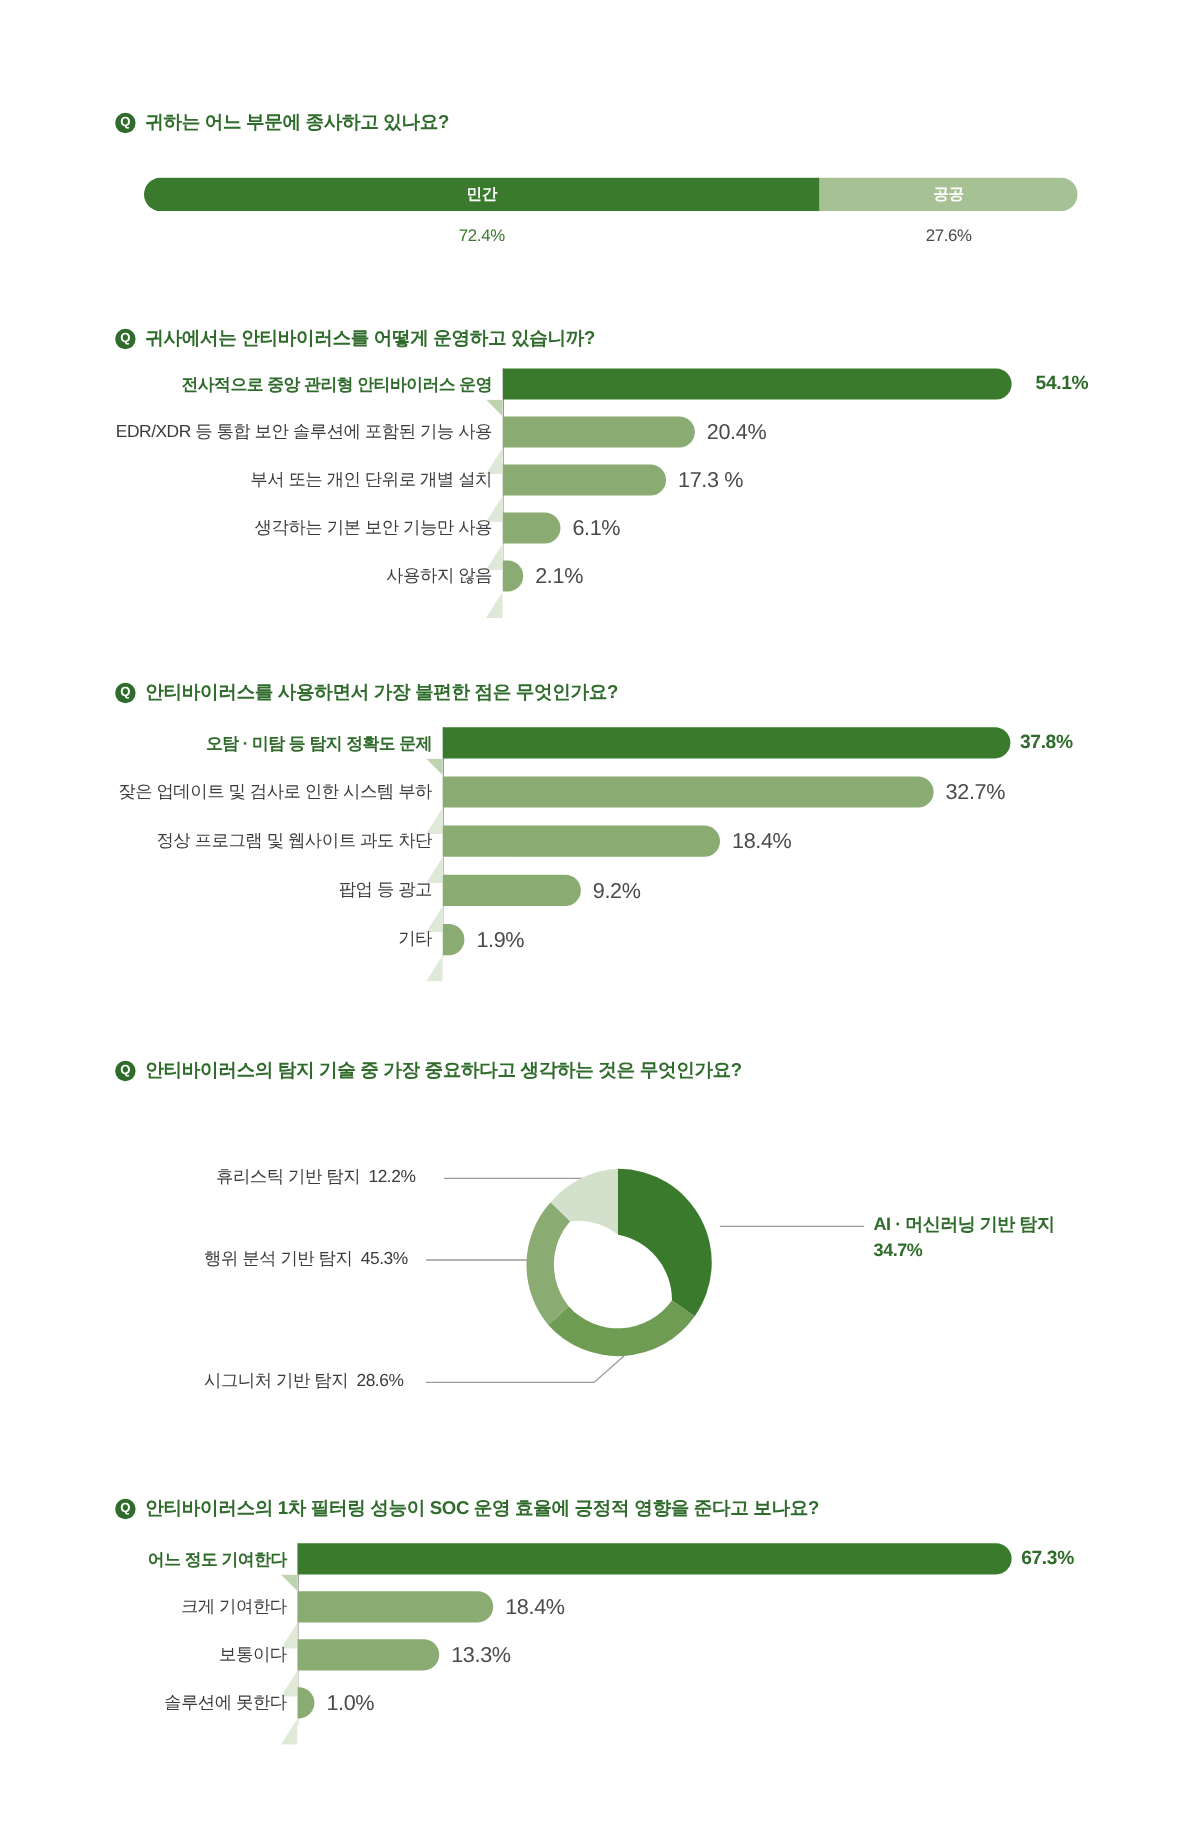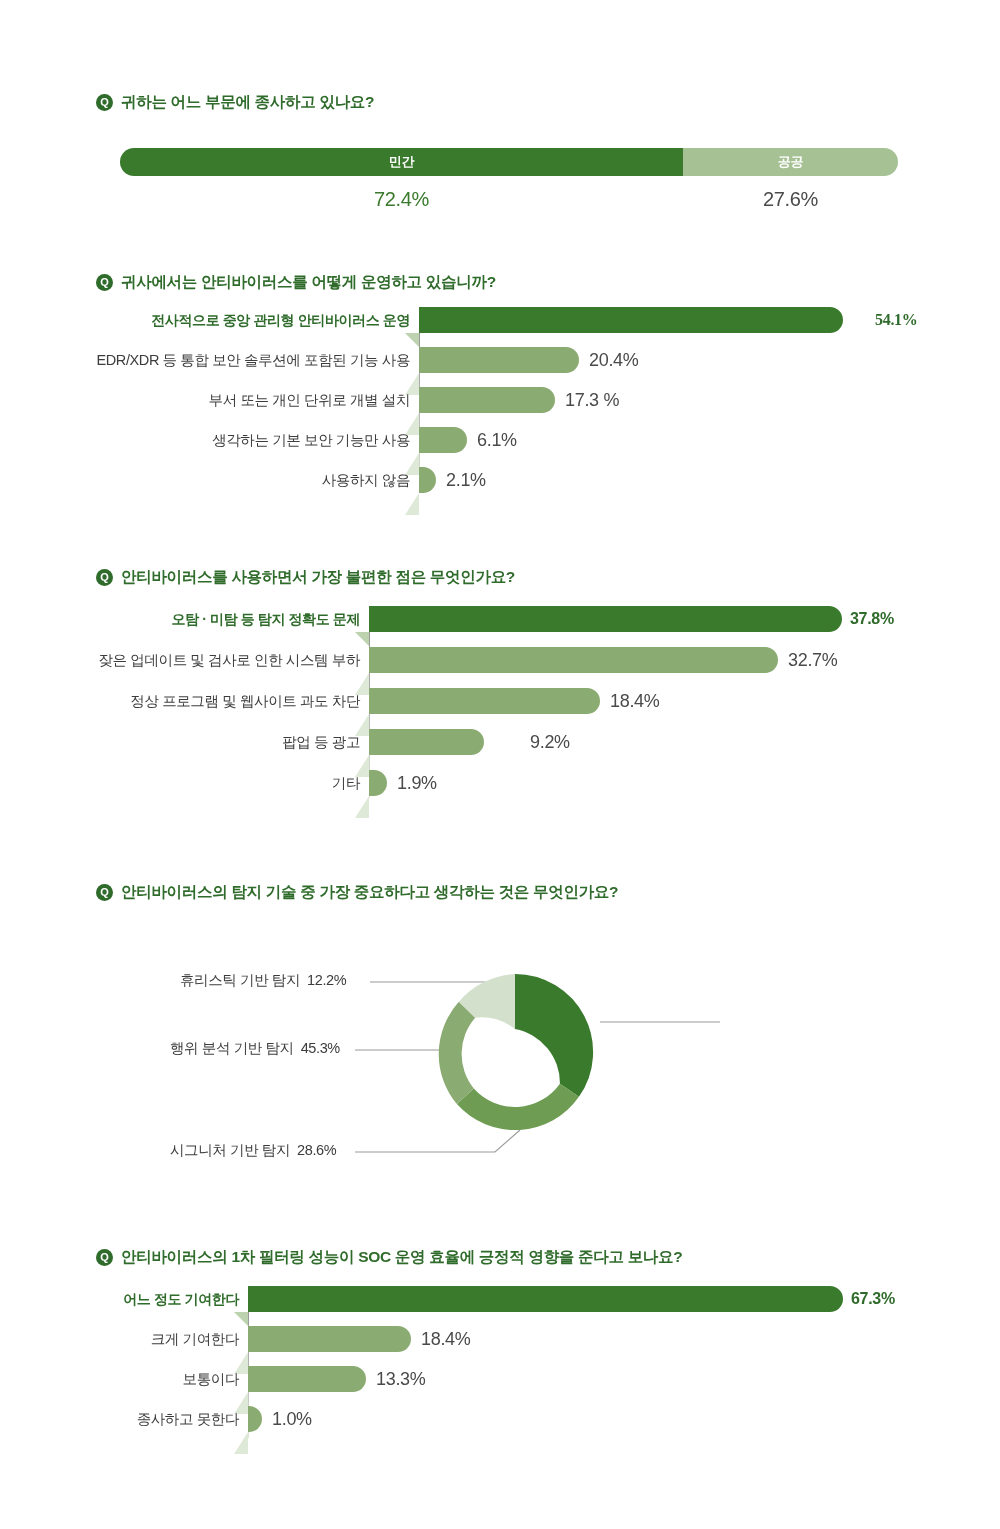--- a/index.html
+++ b/index.html
@@ -72,21 +72,21 @@
     font-size: 13px;
     font-weight: bold;
     letter-spacing: -0.2px;
   }
   .stack-seg.dark { background: #3a7a2c; }
   .stack-seg.light { background: #a6c295; }
 
   .stack-val {
     position: absolute;
     top: 188px;
-    font-size: 20px;
+    font-size: 14px;
     letter-spacing: -0.3px;
     text-align: center;
   }
   .stack-val.dark-txt { color: #3a7a2c; }
   .stack-val.grey-txt { color: #4a4a4a; }
 
   
   .barchart {
     position: absolute;
   }
@@ -202,21 +202,21 @@
     <span class="q-text">귀사에서는 안티바이러스를 어떻게 운영하고 있습니까?</span>
   </div>
 
   <div class="barchart" style="left:419px;top:307px;width:470px;height:185px;">
     <div class="axis-line" style="left:0;top:0;height:185px;"></div>
 
     <div class="bar-row first" style="top:0;">
       <span class="bar-label">전사적으로 중앙 관리형 안티바이러스 운영</span>
       <div class="bar-fill" style="width:424px;"></div>
       <div class="bar-tail"></div>
-      <span class="bar-val" style="left:456px;font-family:Liberation Serif, serif;">54.1%</span>
+      <span class="bar-val" style="left:444px;">54.1%</span>
     </div>
 
     <div class="bar-row" style="top:40px;">
       <span class="bar-label">EDR/XDR 등 통합 보안 솔루션에 포함된 기능 사용</span>
       <div class="bar-fill" style="width:160px;"></div>
       <div class="bar-tail"></div>
       <span class="bar-val" style="left:170px;">20.4%</span>
     </div>
 
     <div class="bar-row" style="top:80px;">
@@ -267,21 +267,21 @@
       <span class="bar-label">정상 프로그램 및 웹사이트 과도 차단</span>
       <div class="bar-fill" style="width:231px;"></div>
       <div class="bar-tail"></div>
       <span class="bar-val" style="left:241px;">18.4%</span>
     </div>
 
     <div class="bar-row" style="top:123px;">
       <span class="bar-label">팝업 등 광고</span>
       <div class="bar-fill" style="width:115px;"></div>
       <div class="bar-tail"></div>
-      <span class="bar-val" style="left:125px;margin-left:36px;">9.2%</span>
+      <span class="bar-val" style="left:125px;">9.2%</span>
     </div>
 
     <div class="bar-row" style="top:164px;">
       <span class="bar-label">기타</span>
       <div class="bar-fill" style="width:18px;"></div>
       <div class="bar-tail"></div>
       <span class="bar-val" style="left:28px;">1.9%</span>
     </div>
   </div>
 
@@ -333,20 +333,24 @@
     </div>
 
     <div class="donut-label" style="left:20px;top:109px;">
       <span>행위 분석 기반 탐지</span><span class="pct">45.3%</span>
     </div>
 
     <div class="donut-label" style="left:20px;top:211px;">
       <span>시그니처 기반 탐지</span><span class="pct">28.6%</span>
     </div>
 
+    <div class="donut-label accent" style="left:578px;top:80px;">
+      <div>AI · 머신러닝 기반 탐지</div>
+      <div>34.7%</div>
+    </div>
   </div>
 
   <div class="q-block" style="top:1247px;">
     <span class="q-badge">Q</span>
     <span class="q-text">안티바이러스의 1차 필터링 성능이 SOC 운영 효율에 긍정적 영향을 준다고 보나요?</span>
   </div>
 
   <div class="barchart" style="left:248px;top:1286px;width:650px;height:152px;">
     <div class="axis-line" style="left:0;top:0;height:152px;"></div>
 
@@ -365,20 +369,20 @@
     </div>
 
     <div class="bar-row" style="top:80px;">
       <span class="bar-label">보통이다</span>
       <div class="bar-fill" style="width:118px;"></div>
       <div class="bar-tail"></div>
       <span class="bar-val" style="left:128px;">13.3%</span>
     </div>
 
     <div class="bar-row" style="top:120px;">
-      <span class="bar-label">종사하고 못한다</span>
+      <span class="bar-label">솔루션에 못한다</span>
       <div class="bar-fill" style="width:14px;"></div>
       <div class="bar-tail"></div>
       <span class="bar-val" style="left:24px;">1.0%</span>
     </div>
   </div>
 
 </div>
 
 </body></html>

